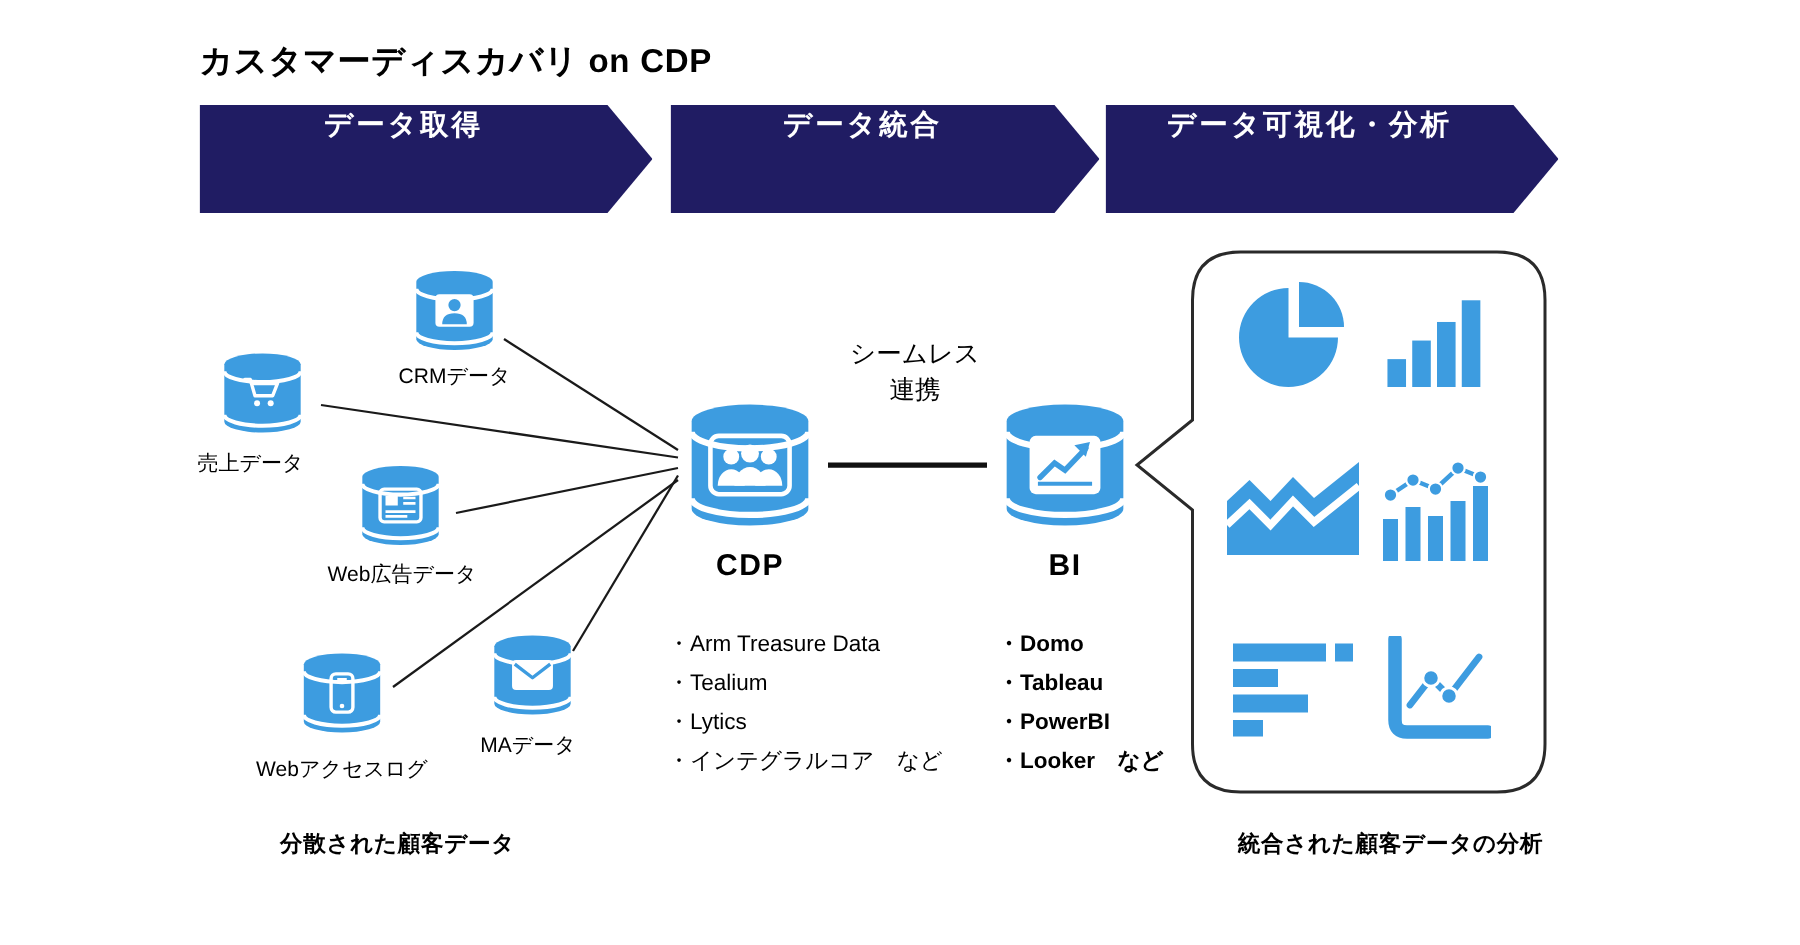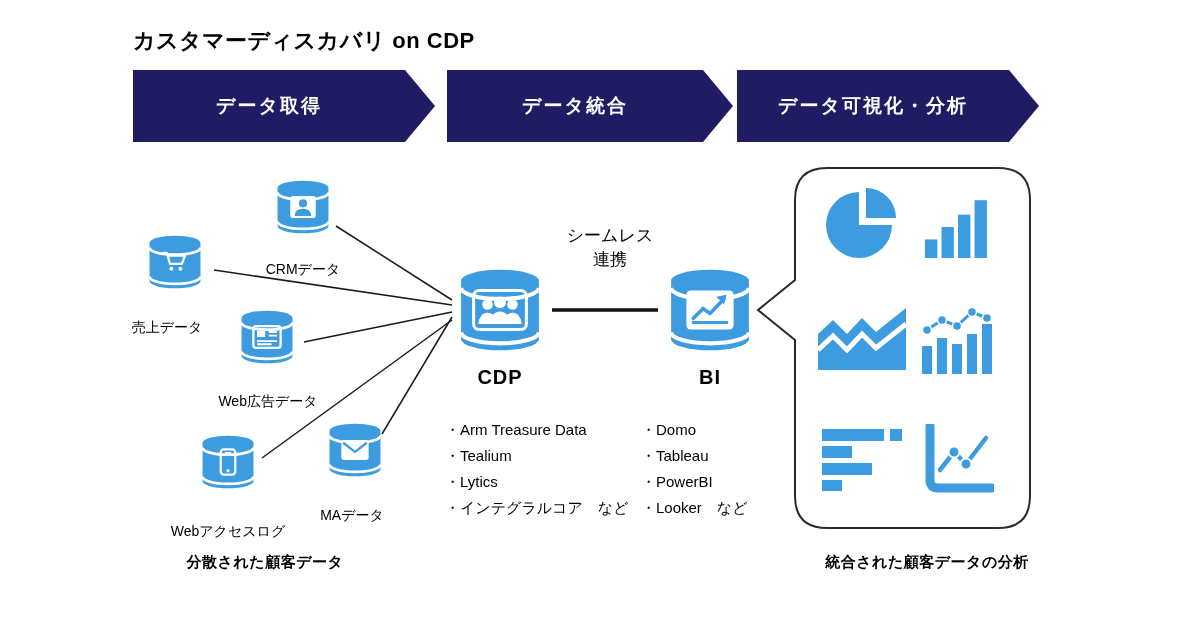--- a/index.html
+++ b/index.html
@@ -5,28 +5,28 @@
   html,body{margin:0;padding:0;background:#fff;}
   .canvas{
     position:relative;width:1200px;height:630px;background:#ffffff;
     font-family:"Liberation Sans", sans-serif;overflow:hidden;color:#000;padding-left:26px;
   }
   .title{
     position:absolute;left:133px;top:26px;font-size:22px;font-weight:700;letter-spacing:.5px;
   }
   .arrow{
     position:absolute;top:70px;height:72px;background:#201c63;color:#fff;
-    display:flex;align-items:center;justify-content:center;
+    display:flex;align-items:flex-start;justify-content:center;
     font-size:19px;font-weight:700;letter-spacing:2px;
     clip-path:polygon(0 0, calc(100% - 30px) 0, 100% 50%, calc(100% - 30px) 100%, 0 100%);
     padding-right:30px;box-sizing:border-box;
   }
   .overlay{position:absolute;left:0;top:0;width:1200px;height:630px;}
   .icon{position:absolute;}
-  .icon-label{position:absolute;font-size:14px;text-align:center;margin-top:19px;}
+  .icon-label{position:absolute;font-size:14px;text-align:center;}
   .node-label{position:absolute;font-size:20px;font-weight:700;text-align:center;letter-spacing:1px;}
   .list{position:absolute;font-size:15px;line-height:26px;list-style:none;margin:17px;padding:0;}
   .link-label{position:absolute;font-size:17px;font-weight:400;text-align:center;line-height:24px;}
   .caption{position:absolute;font-size:15px;font-weight:700;text-align:center;letter-spacing:.5px;}
 </style>
 </head>
 <body>
 
 <div class="canvas">
 
@@ -136,21 +136,21 @@
   <svg class="icon" style="left:660px;top:264px;" width="100" height="92" viewBox="0 0 72 66">
     <path d="M8 12 a28 8 0 0 1 56 0 v42 a28 8 0 0 1 -56 0 z" fill="#3d9ce0"></path>
     <path d="M8 17 a28 8 0 0 0 56 0" fill="none" stroke="#fff" stroke-width="3"></path>
     <path d="M8 49 a28 8 0 0 0 56 0" fill="none" stroke="#fff" stroke-width="3"></path>
     <rect x="19" y="19" width="34" height="28" rx="3" fill="#fff"></rect>
     <path d="M23 42 h26" stroke="#3d9ce0" stroke-width="2"></path>
     <path d="M24 39 L31 32 L36 35.5 L46 25" stroke="#3d9ce0" stroke-width="2.6" fill="none" stroke-linecap="round"></path>
     <path d="M48 22 L40.5 23.5 L46 29 Z" fill="#3d9ce0"></path>
   </svg>
   <div class="node-label" style="left:650px;top:366px;width:120px;">BI</div>
-  <ul class="list" style="left:624px;top:400px;">
+  <ul class="list" style="left:648px;top:400px;font-weight:bold;">
     <li>・Domo</li>
     <li>・Tableau</li>
     <li>・PowerBI</li>
     <li>・Looker　など</li>
   </ul>
 
   <svg class="icon" style="left:826px;top:186px;" width="72" height="72" viewBox="0 0 72 72">
     <path d="M33 39 L33 6 A33 33 0 1 0 66 39 Z" fill="#3d9ce0"></path>
     <path d="M40 32 L40 2 A30 30 0 0 1 70 32 Z" fill="#3d9ce0"></path>
   </svg>

